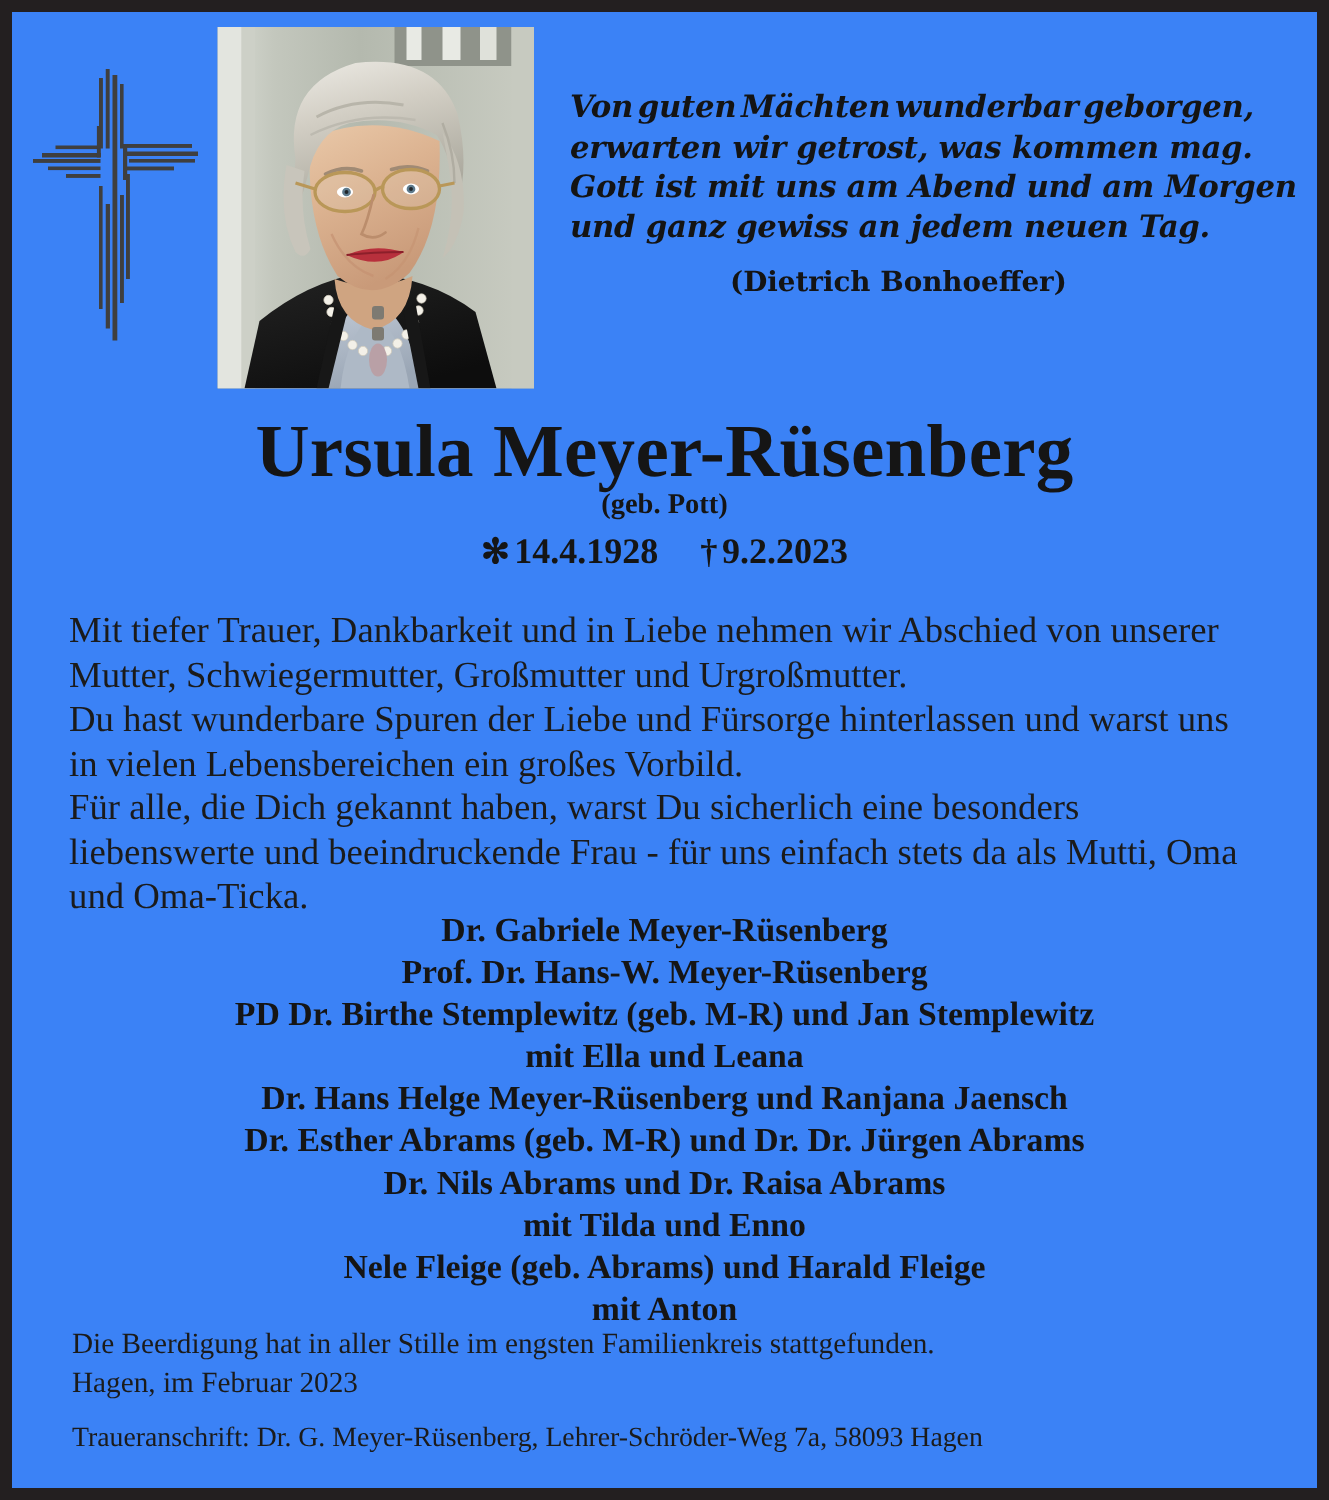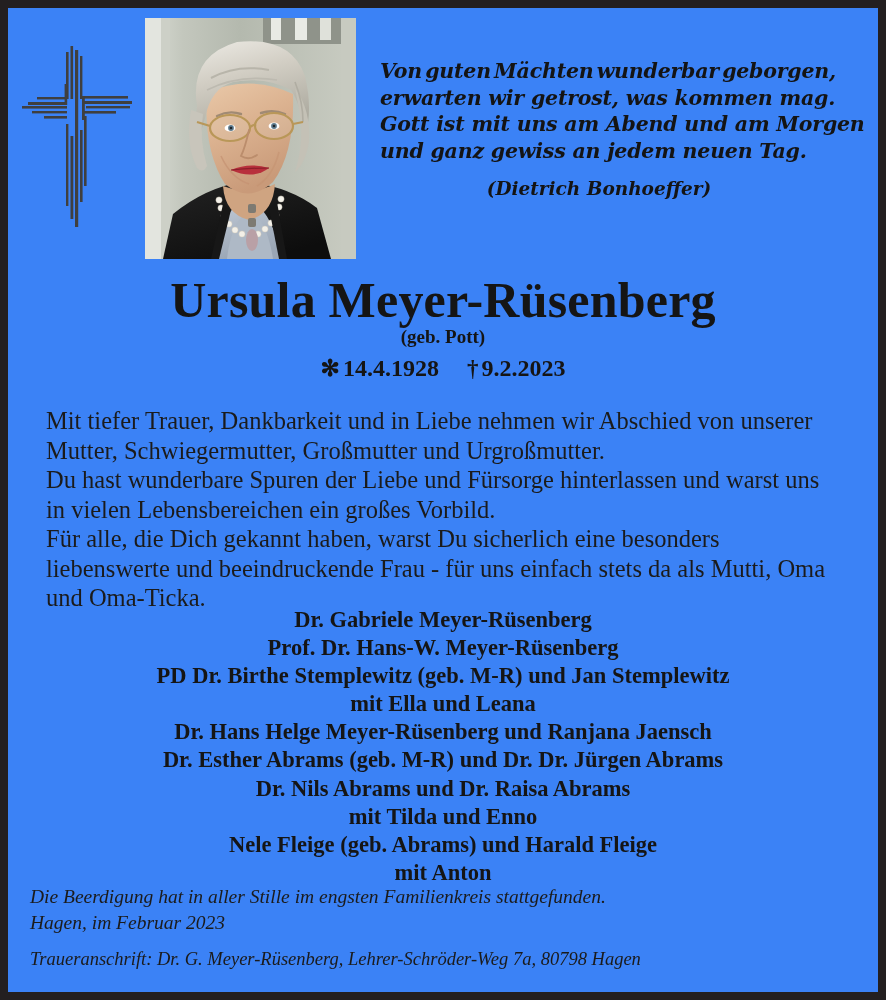--- a/index.html
+++ b/index.html
@@ -79,21 +79,20 @@
     white-space: nowrap;
   }
   .quote .q-line.justify {
     display: flex;
     justify-content: space-between;
     white-space: normal;
   }
   .quote .q-author {
     font-family: "DejaVu Serif", "Liberation Serif", serif;
     font-weight: bold;
-    font-style: italic;
     font-size: 18.5px;
     line-height: 26px;
     color: #141414;
     text-align: center;
     margin-top: 12px;
     padding-right: 18px;
   }
 
   
   .name-block {
@@ -159,24 +158,23 @@
     font-weight: bold;
     font-size: 22.5px;
     line-height: 28.1px;
     color: #151515;
     white-space: nowrap;
   }
 
   
   .footer {
     position: absolute;
-    left: 22px;
+    left: 40px;
     top: 876px;
     width: 820px;
-    font-style: italic;
   }
   .footer .f-line {
     font-family: "Liberation Serif", serif;
     font-size: 19.5px;
     line-height: 25.5px;
     color: #1b1b1b;
     white-space: nowrap;
   }
   .footer .f-line.addr { margin-top: 12px; font-size: 18.5px; }
 </style>
@@ -381,17 +379,17 @@
       <div class="m-line">Dr. Esther Abrams (geb. M-R) und Dr. Dr. Jürgen Abrams</div>
       <div class="m-line">Dr. Nils Abrams und Dr. Raisa Abrams</div>
       <div class="m-line">mit Tilda und Enno</div>
       <div class="m-line">Nele Fleige (geb. Abrams) und Harald Fleige</div>
       <div class="m-line">mit Anton</div>
     </div>
 
     <div class="footer">
       <div class="f-line">Die Beerdigung hat in aller Stille im engsten Familienkreis stattgefunden.</div>
       <div class="f-line">Hagen, im Februar 2023</div>
-      <div class="f-line addr">Traueranschrift: Dr. G. Meyer-Rüsenberg, Lehrer-Schröder-Weg 7a, 80798 Hagen</div>
+      <div class="f-line addr">Traueranschrift: Dr. G. Meyer-Rüsenberg, Lehrer-Schröder-Weg 7a, 58093 Hagen</div>
     </div>
 
   </div>
 </div>
 
 </body></html>

